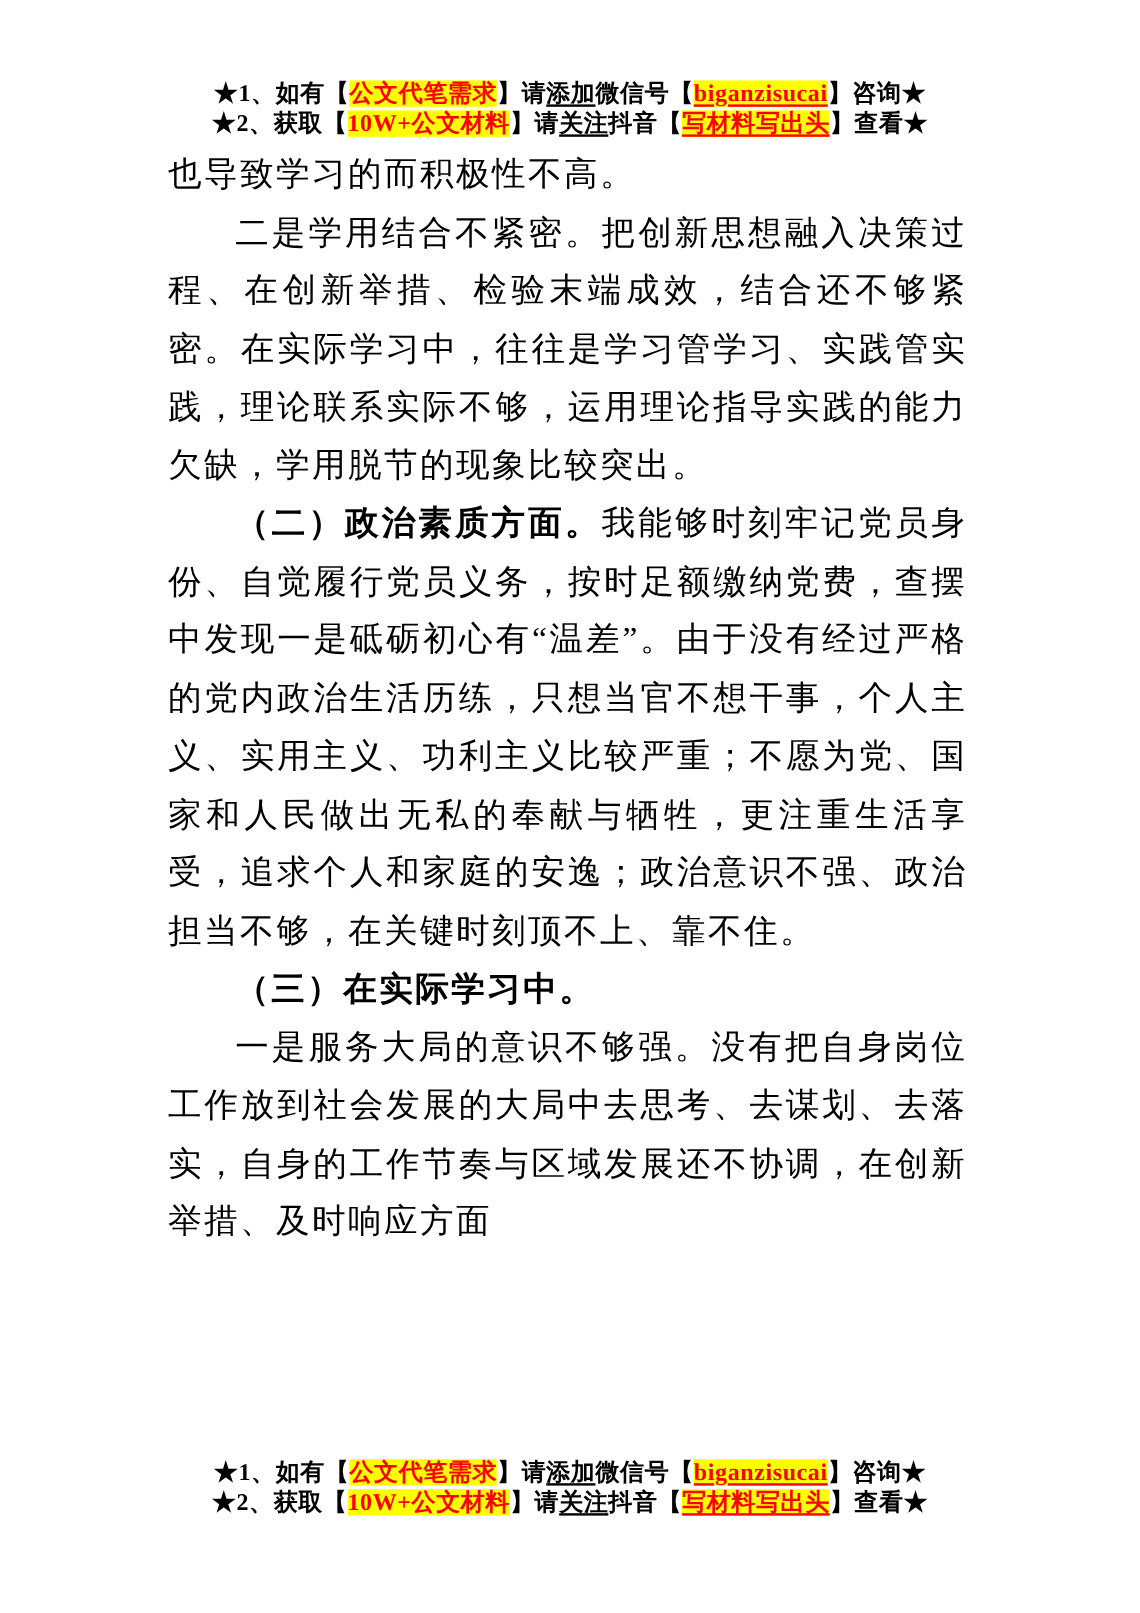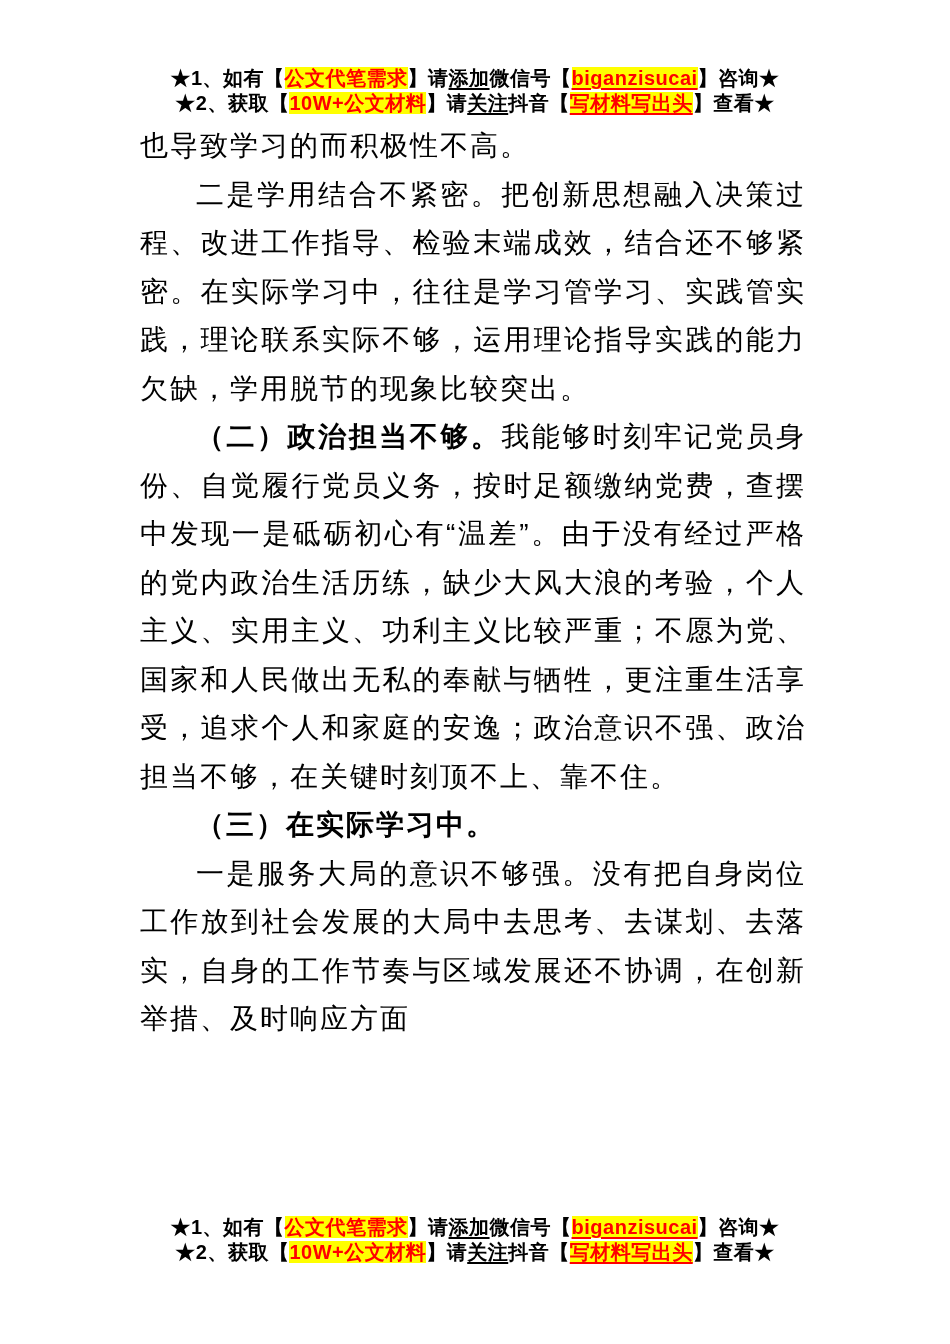--- a/index.html
+++ b/index.html
@@ -6,21 +6,21 @@
     margin: 0;
     padding: 0;
     background: #ffffff;
   }
   .page {
     position: relative;
     width: 950px;
     height: 1328px;
     background: #ffffff;
     overflow: hidden;
-    font-family: Liberation Sans, sans-serif;
+    font-family: Liberation Serif, serif;
     color: #000000;
   }
   
   .banner {
     position: absolute;
     left: 0;
     right: 0;
     text-align: center;
     font-size: 20px;
     line-height: 25px;
@@ -74,22 +74,22 @@
 </head>
 <body>
 
 <div class="page" style="background: rgb(255, 255, 255);">
   <div class="banner banner-top">
       <div class="banner-line"><span class="seg-plain">★1、如有【</span><span class="seg-highlight-red">公文代笔需求</span><span class="seg-plain">】请</span><span class="seg-underline">添加</span><span class="seg-plain">微信号【</span><span class="seg-highlight-red-underline">biganzisucai</span><span class="seg-plain">】咨询★</span></div>
       <div class="banner-line"><span class="seg-plain">★2、获取【</span><span class="seg-highlight-red">10W+公文材料</span><span class="seg-plain">】请</span><span class="seg-underline">关注</span><span class="seg-plain">抖音【</span><span class="seg-highlight-red-underline">写材料写出头</span><span class="seg-plain">】查看★</span></div>
     </div>
   <div class="doc-body">
       <p class="para"><span class="run">也导致学习的而积极性不高。</span></p>
-      <p class="para indent"><span class="run">二是学用结合不紧密。把创新思想融入决策过程、改进工作指导、检验末端成效，结合还不够紧密。在实际学习中，往往是学习管学习、实践管实践，理论联系实际不够，运用理论指导实践的能力欠缺，学用脱节的现象比较突出。</span></p>
-      <p class="para indent"><span class="run bold">（二）政治担当不够。</span><span class="run">我能够时刻牢记党员身份、自觉履行党员义务，按时足额缴纳党费，查摆中发现一是砥砺初心有“温差”。由于没有经过严格的党内政治生活历练，缺少大风大浪的考验，个人主义、实用主义、功利主义比较严重；不愿为党、国家和人民做出无私的奉献与牺牲，更注重生活享受，追求个人和家庭的安逸；政治意识不强、政治担当不够，在关键时刻顶不上、靠不住。</span></p>
+      <p class="para indent"><span class="run">二是学用结合不紧密。把创新思想融入决策过程、在创新举措、检验末端成效，结合还不够紧密。在实际学习中，往往是学习管学习、实践管实践，理论联系实际不够，运用理论指导实践的能力欠缺，学用脱节的现象比较突出。</span></p>
+      <p class="para indent"><span class="run bold">（二）政治素质方面。</span><span class="run">我能够时刻牢记党员身份、自觉履行党员义务，按时足额缴纳党费，查摆中发现一是砥砺初心有“温差”。由于没有经过严格的党内政治生活历练，只想当官不想干事，个人主义、实用主义、功利主义比较严重；不愿为党、国家和人民做出无私的奉献与牺牲，更注重生活享受，追求个人和家庭的安逸；政治意识不强、政治担当不够，在关键时刻顶不上、靠不住。</span></p>
       <p class="para indent"><span class="run bold">（三）在实际学习中。</span></p>
       <p class="para indent"><span class="run">一是服务大局的意识不够强。没有把自身岗位工作放到社会发展的大局中去思考、去谋划、去落实，自身的工作节奏与区域发展还不协调，在创新举措、及时响应方面</span></p>
     </div>
   <div class="banner banner-bottom">
       <div class="banner-line"><span class="seg-plain">★1、如有【</span><span class="seg-highlight-red">公文代笔需求</span><span class="seg-plain">】请</span><span class="seg-underline">添加</span><span class="seg-plain">微信号【</span><span class="seg-highlight-red-underline">biganzisucai</span><span class="seg-plain">】咨询★</span></div>
       <div class="banner-line"><span class="seg-plain">★2、获取【</span><span class="seg-highlight-red">10W+公文材料</span><span class="seg-plain">】请</span><span class="seg-underline">关注</span><span class="seg-plain">抖音【</span><span class="seg-highlight-red-underline">写材料写出头</span><span class="seg-plain">】查看★</span></div>
     </div>
 </div>
 
 </body></html>

